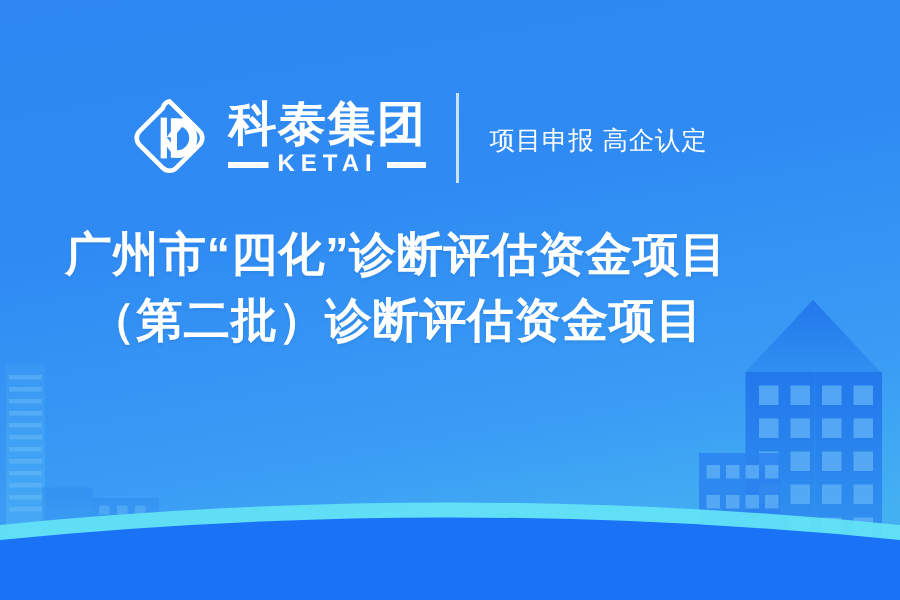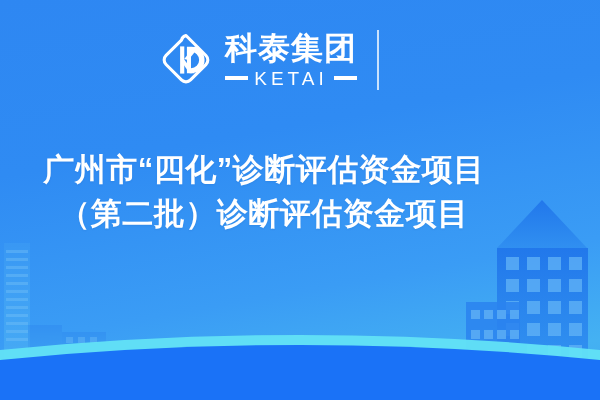--- a/index.html
+++ b/index.html
@@ -25,21 +25,21 @@
   .bg-layer {
     position: absolute;
     inset: 0;
     pointer-events: none;
   }
 
   
   #header {
     position: absolute;
     left: 0;
-    top: 20px;
+    top: 52px;
     width: 556px;
     height: 80px;
     display: flex;
     align-items: center;
     justify-content: center;
   }
 
   #logo-block {
     display: flex;
     align-items: center;
@@ -75,22 +75,22 @@
     margin-top: 3px;
   }
   .en-dash {
     height: 4px;
     background: #ffffff;
     flex: 1 1 auto;
     min-width: 14px;
   }
   #logo-en {
     color: #ffffff;
-    font-size: 19px;
-    font-weight: 400;
+    font-size: 16px;
+    font-weight: 700;
     letter-spacing: 4px;
     line-height: 1;
     white-space: nowrap;
   }
 
   #header-divider {
     width: 2px;
     height: 60px;
     background: rgba(255,255,255,0.75);
     margin: 0 20px;
@@ -264,20 +264,21 @@
           <span class="en-dash"></span>
           <span id="logo-en">KETAI</span>
           <span class="en-dash"></span>
         </div>
       </div>
     </div>
 
     <div id="header-divider"></div>
 
     <div id="slogan-block">
+      <div id="slogan-sub">项目申报 高企认定</div>
     </div>
   </div>
 
   <div id="title-block">
     <div class="title-line">广州市“四化”诊断评估资金项目</div>
     <div class="title-line">（第二批）诊断评估资金项目</div>
   </div>
 
 </div>
 

